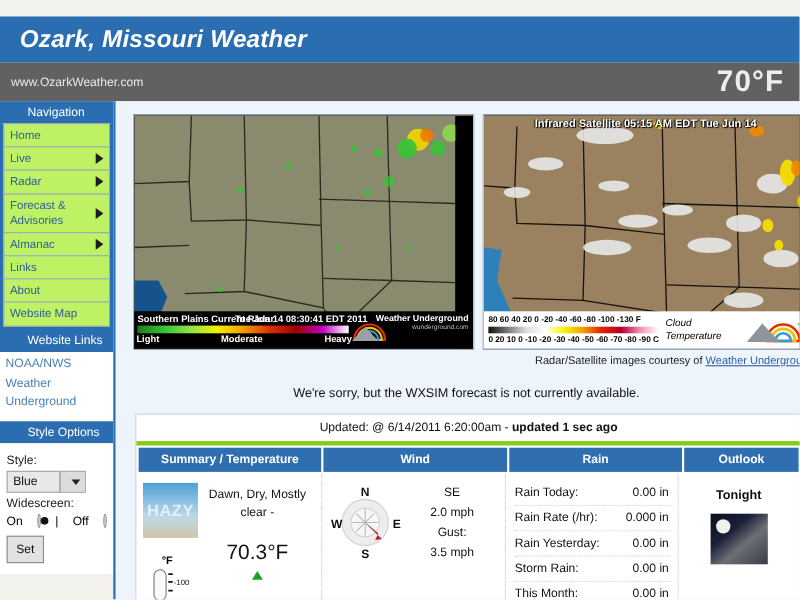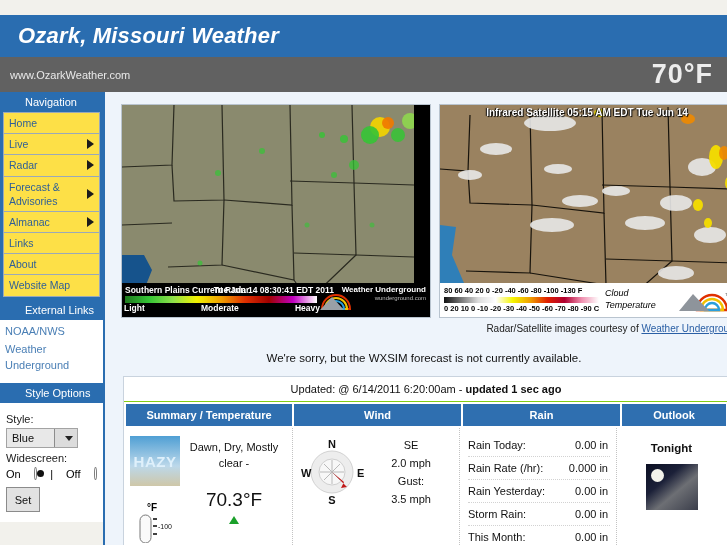--- a/index.html
+++ b/index.html
@@ -42,21 +42,21 @@
   }
 
   
   .side-head {
     background: #2a6db0; color: #ffffff;
     font-size: 11px; font-weight: normal;
     padding: 4px 0 4px 25px;
   }
   .nav-block { background: #2a6db0; padding: 0 3px 3px 3px; }
   .nav-item {
-    background: #fde047; color: #2f5f96;
+    background: #bef264; color: #2f5f96;
     font-size: 10.5px;
     border: 1px solid #9aa9b8;
     margin-top: -1px;
     padding: 3px 5px;
     display: flex; align-items: center; justify-content: space-between;
     line-height: 1.35;
   }
   .nav-item:first-child { margin-top: 0; }
   .caret {
     width: 0; height: 0; flex: 0 0 auto;
@@ -156,21 +156,21 @@
     padding: 18px 0 12px 0;
   }
 
   
   .panel {
     margin: 0 14px 0 18px; background: #ffffff;
     border: 1px solid #c9d3de;
   }
   .updated {
     text-align: center; font-size: 11px; color: #111;
-    padding: 6px 0 6px 0; border-bottom: 1px solid #84cc16;
+    padding: 6px 0 6px 0; border-bottom: 4px solid #84cc16;
   }
   .updated b { font-weight: bold; }
   .thead { display: flex; padding: 2px; gap: 2px; }
   .th {
     background: #2f6fb0; color: #fff;
     font-size: 11px; font-weight: bold; text-align: center;
     padding: 5px 0;
   }
   .th.c1 { flex: 0 0 166px; }
   .th.c2 { flex: 0 0 167px; }
@@ -273,21 +273,21 @@
           <span>Links</span>
         </div>
         <div class="nav-item">
           <span>About</span>
         </div>
         <div class="nav-item">
           <span>Website Map</span>
         </div>
       </div>
 
-      <div class="side-head">External Links</div>
+      <div class="side-head">Website Links</div>
       <div class="ext-list">
         <div class="ext-link">NOAA/NWS</div>
         <div class="ext-link">Weather Underground</div>
       </div>
 
       <div class="side-head">Style Options</div>
       <div class="style-box">
         <div class="style-label">Style:</div>
         <div class="sel">
           <span>Blue</span>

